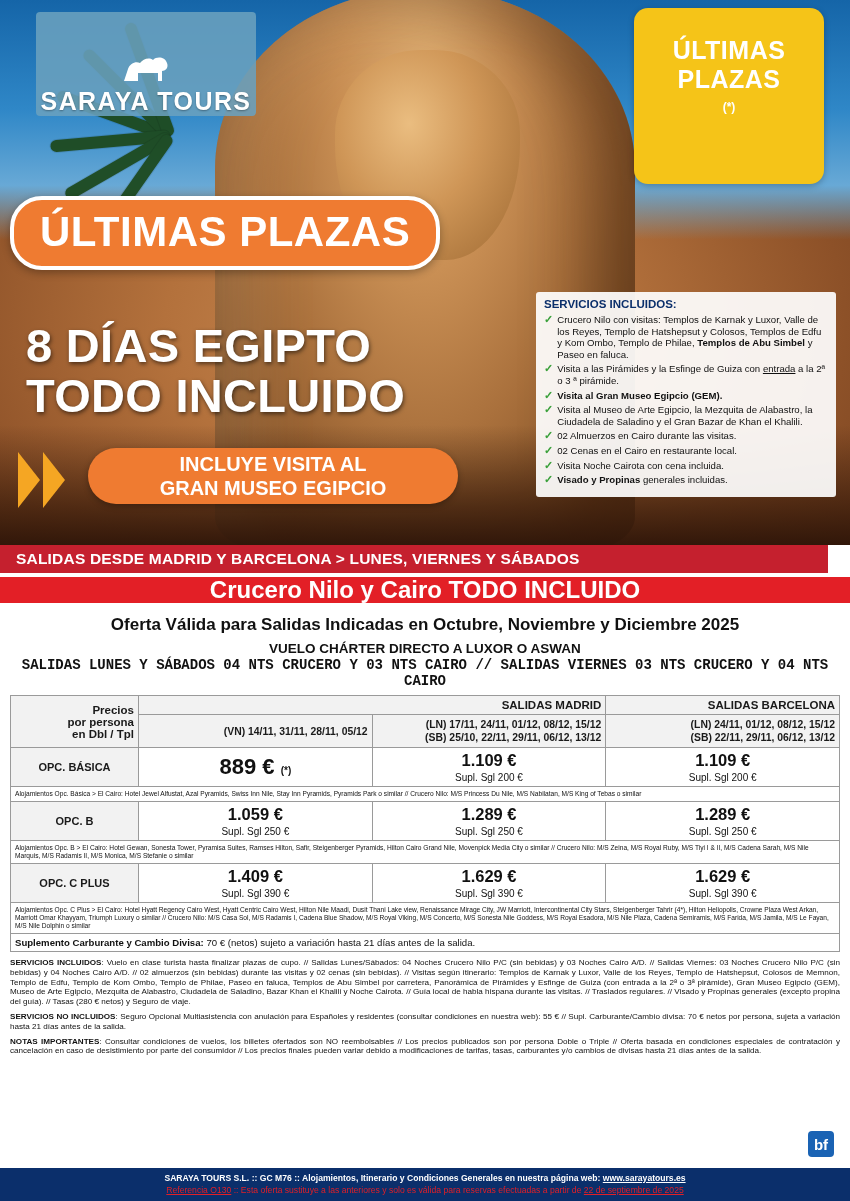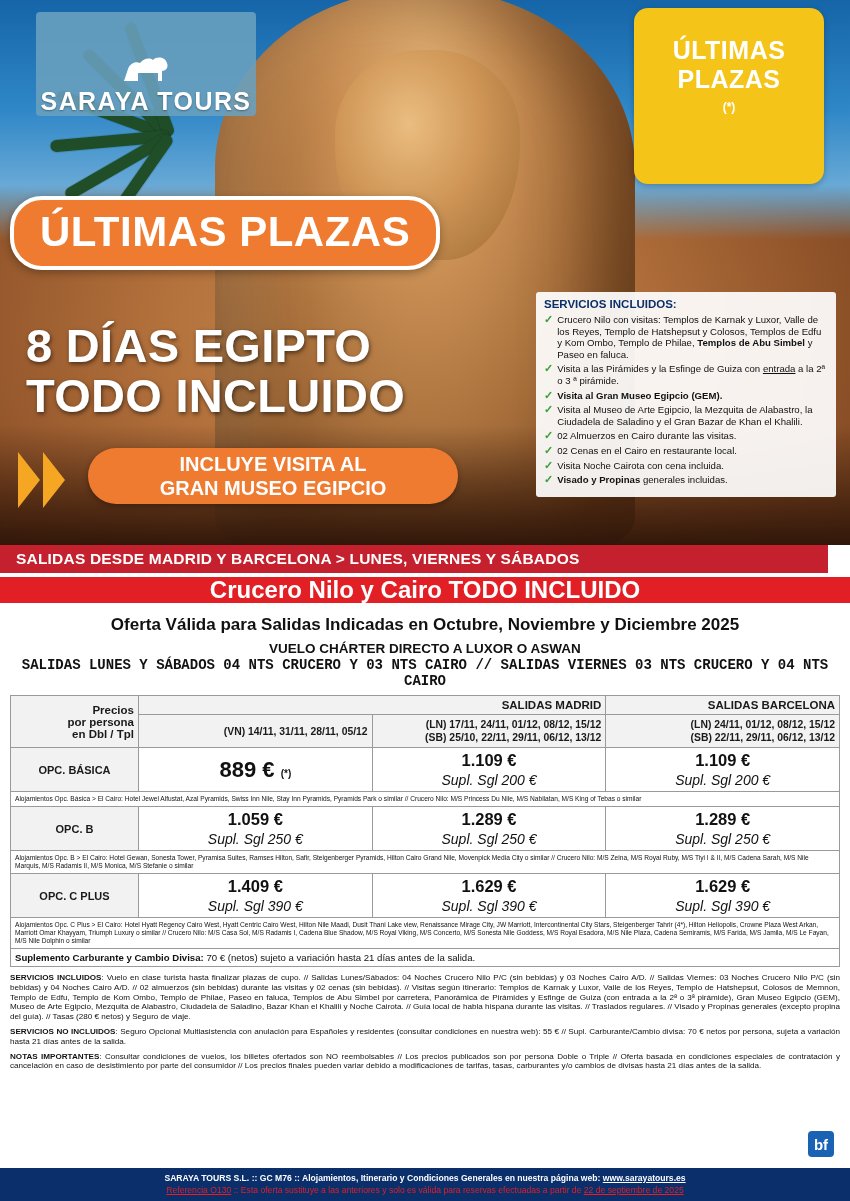--- a/index.html
+++ b/index.html
@@ -189,21 +189,21 @@
   .hdr{ background:#f2f2f2; text-align:right; font-size:11.5px; font-weight:bold; }
   .hdr.small{ font-size:10.4px; font-weight:bold; line-height:13px; }
   .col-lbl{ width:128px; }
   .opt-cell{
     background:#f2f2f2; text-align:center; font-size:11px; font-weight:bold;
   }
   .price-cell{ text-align:center; }
   .price-big{ font-size:22px; font-weight:bold; color:#111; }
   .price-big .star{ font-size:10px; }
   .price-mid{ font-size:16.5px; font-weight:bold; color:#111; }
-  .supl{ font-size:14px; margin-top:2px; color:#111;font-style:italic; }
+  .supl{ font-size:10px; margin-top:2px; color:#111; }
   .aloj{
     font-size:6.6px; line-height:8px; color:#111; padding:2px 3px;
   }
   .suplcarb{
     font-size:9.6px; font-weight:bold; padding:4px 5px; color:#111;
   }
 
   .notes{ width:830px; margin:6px auto 0; }
   .note-p{
     font-size:8.1px; line-height:9.8px; text-align:justify; color:#111; margin-bottom:5px;

